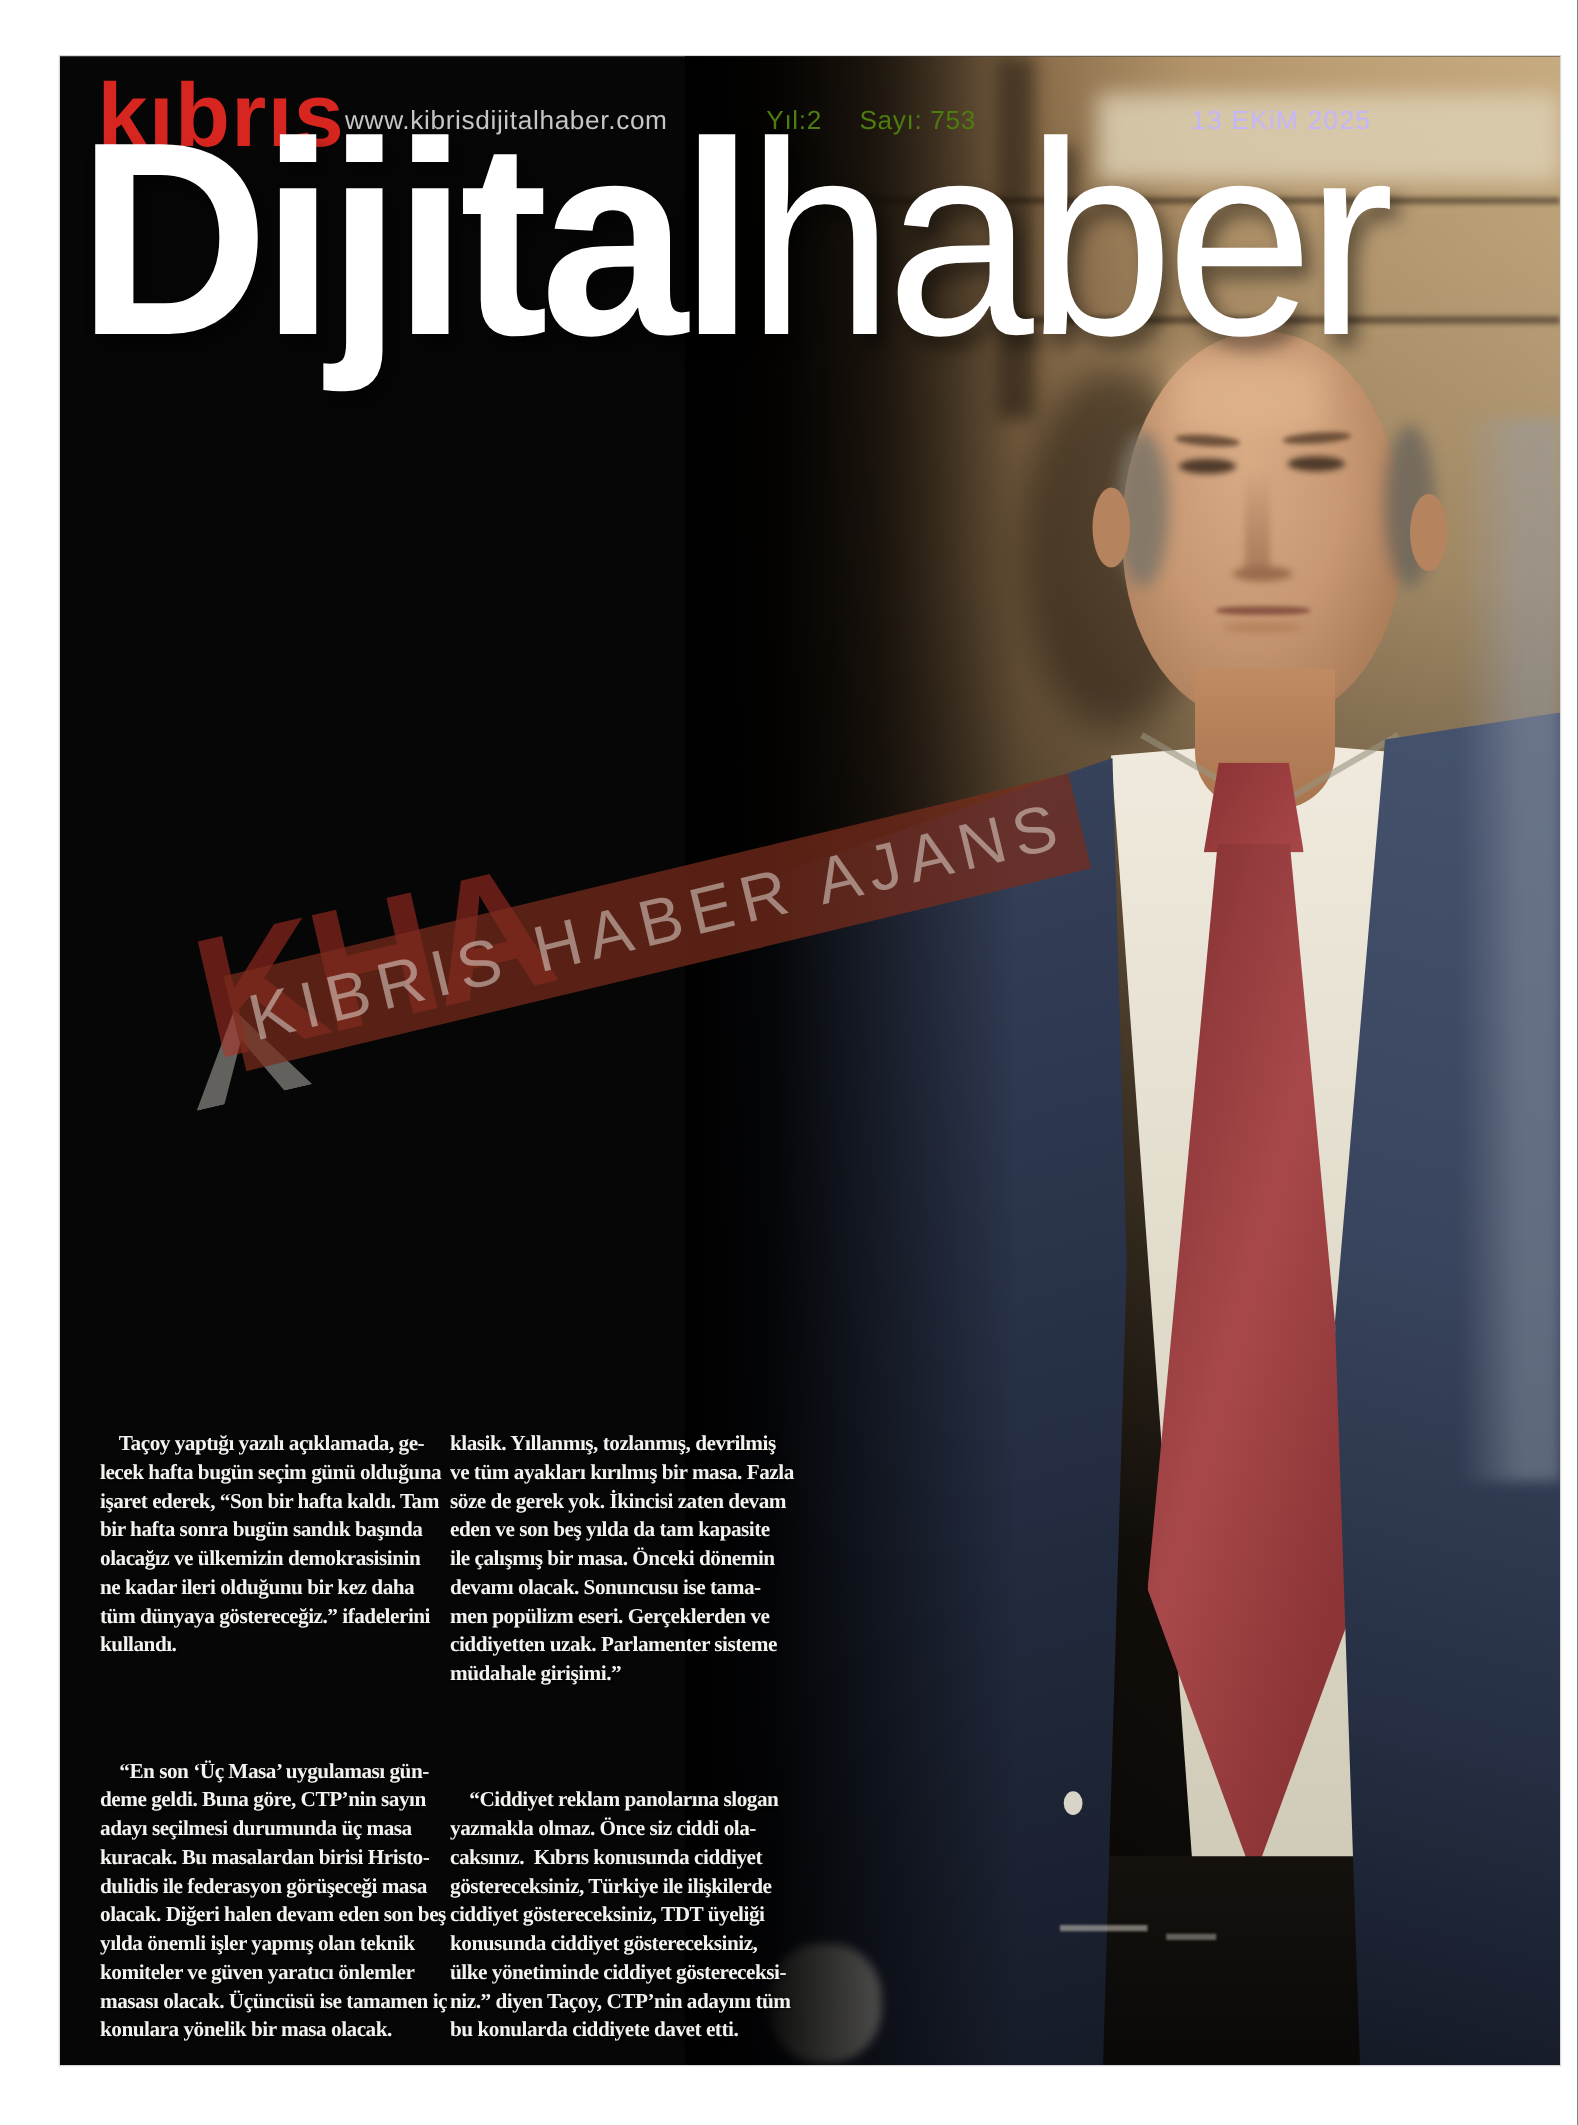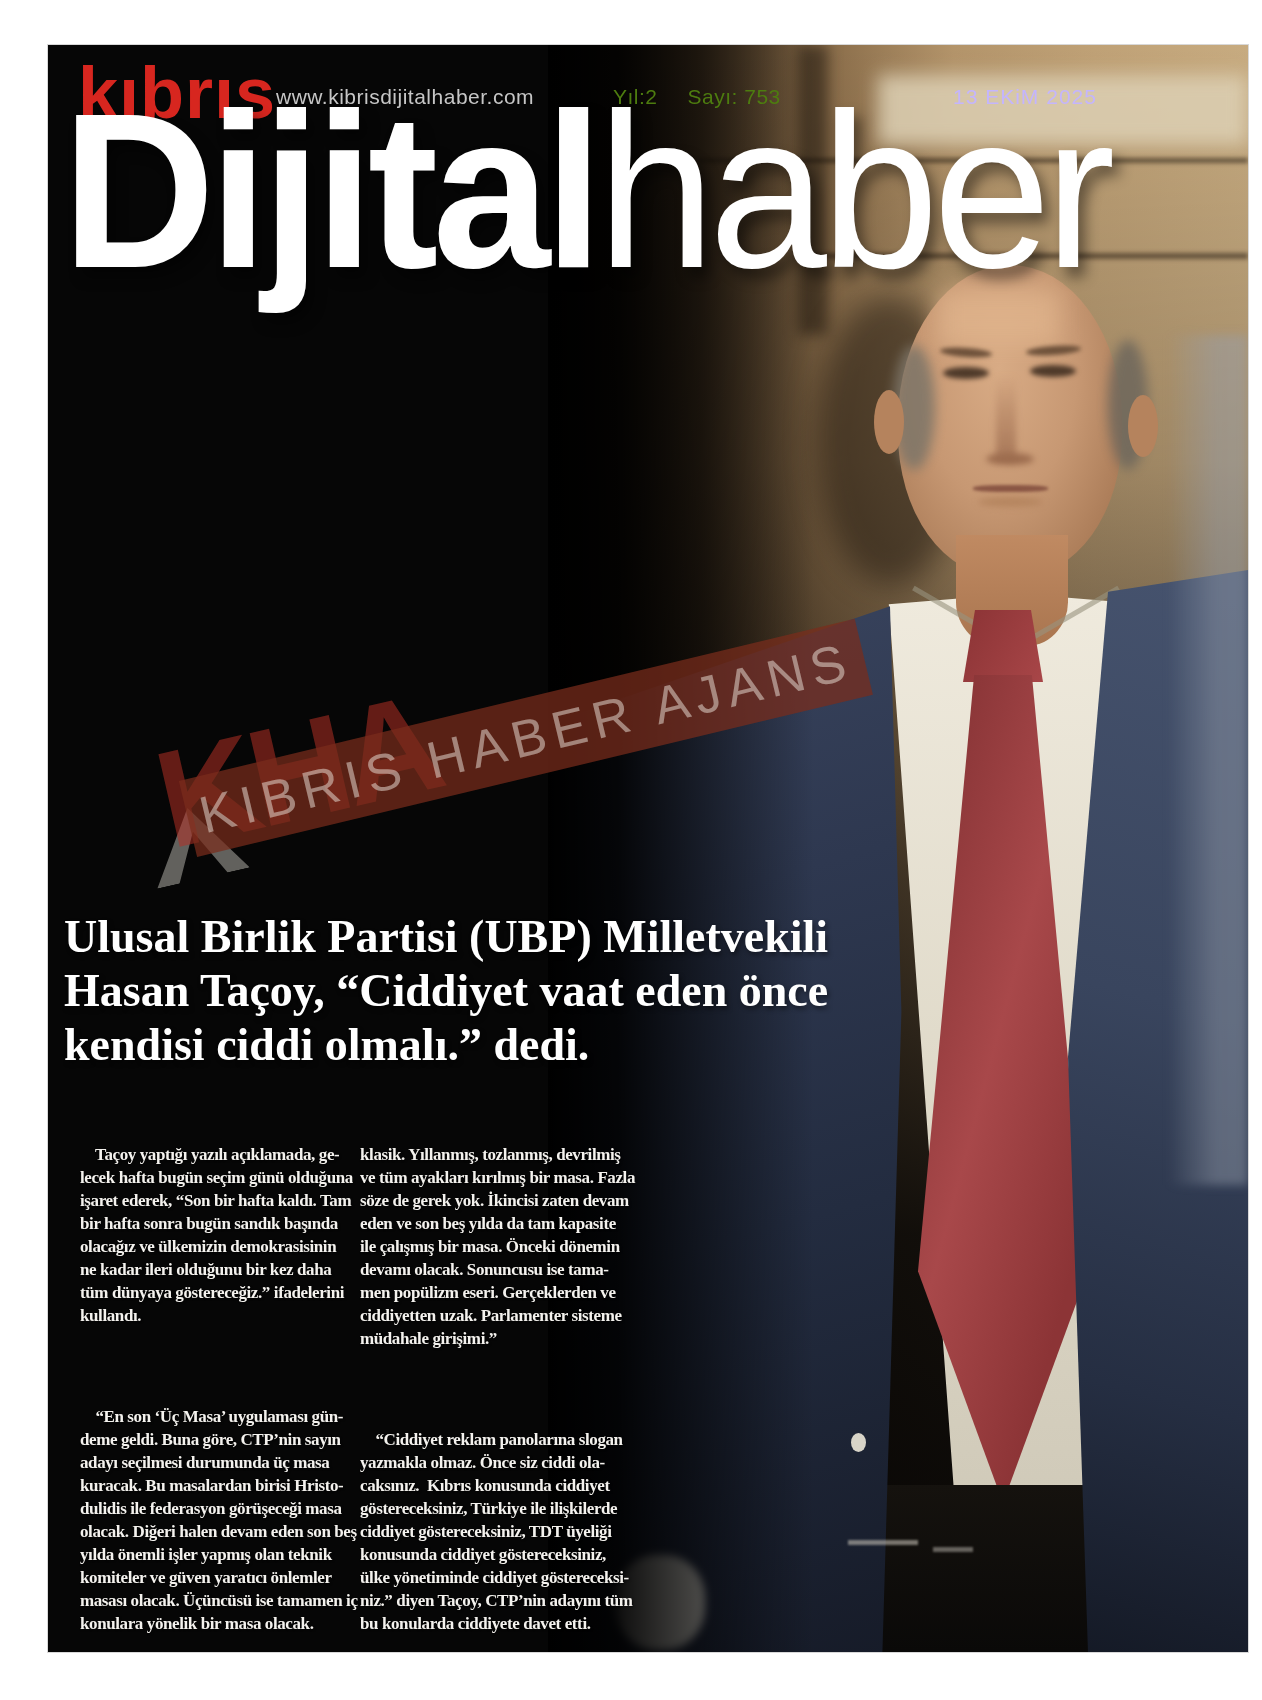--- a/index.html
+++ b/index.html
@@ -185,23 +185,20 @@
   <div class="logo">kıbrıs</div>
   <div class="site">www.kibrisdijitalhaber.com</div>
   <div class="issue-row">
     <span>Yıl:2</span>
     <span>Sayı: 753</span>
   </div>
   <div class="date">13 EKiM 2025</div>
 
   <div class="masthead"><span class="mh-bold">Dijital</span><span class="mh-light">haber</span></div>
 
-  <div class="subhead">Ulusal Birlik Partisi (UBP) Milletvekili
-Hasan Taçoy, “Ciddiyet vaat eden önce
-kendisi ciddi olmalı.” dedi.</div>
 
   <div class="col col-left">
     <p>    Taçoy yaptığı yazılı açıklamada, ge-
 lecek hafta bugün seçim günü olduğuna
 işaret ederek, “Son bir hafta kaldı. Tam
 bir hafta sonra bugün sandık başında
 olacağız ve ülkemizin demokrasisinin
 ne kadar ileri olduğunu bir kez daha
 tüm dünyaya göstereceğiz.” ifadelerini
 kullandı.</p>

